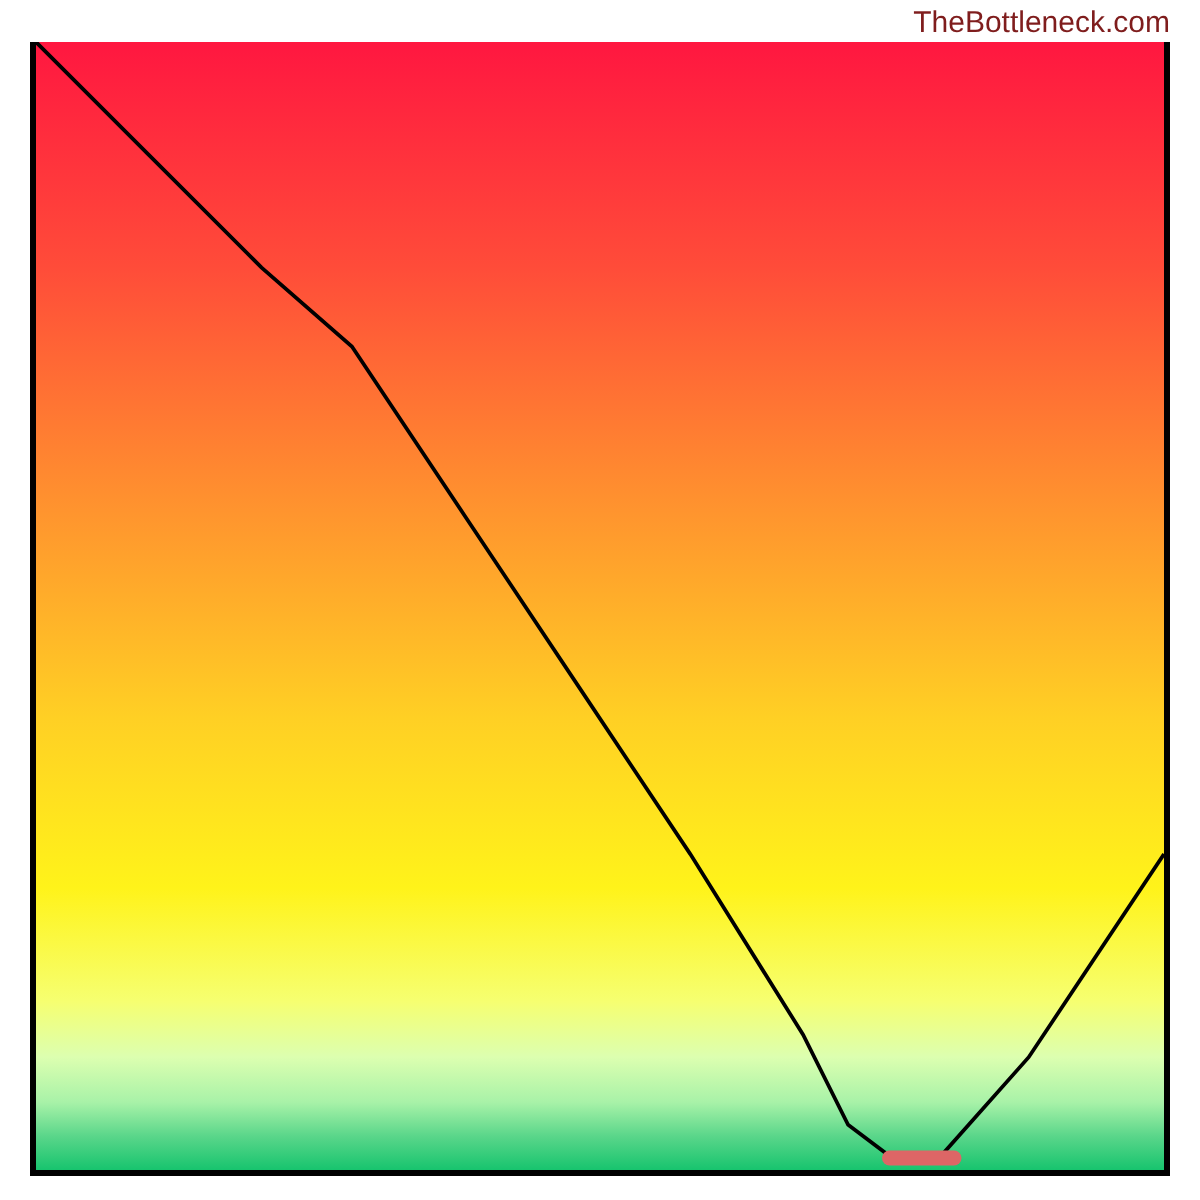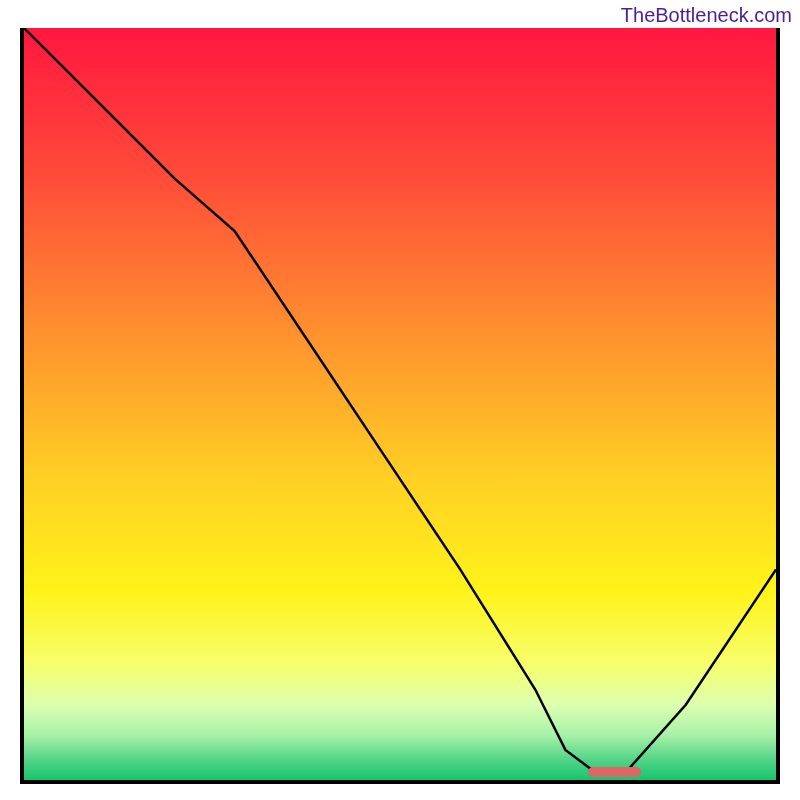--- a/index.html
+++ b/index.html
@@ -11,22 +11,22 @@
     font-family: Arial, sans-serif;
   }
   .container {
     position: relative;
     width: 800px;
     height: 800px;
   }
   .watermark {
     position: absolute;
     top: 4px;
-    right: 8px;
-    color: #4c1d95;
+    right: 20px;
+    color: #7f1d1d;
     font-size: 20px;
     font-family: Arial, sans-serif;
     z-index: 10;
   }
   .plot-area {
     position: absolute;
     left: 20px;
     top: 28px;
     width: 760px;
     height: 756px;

